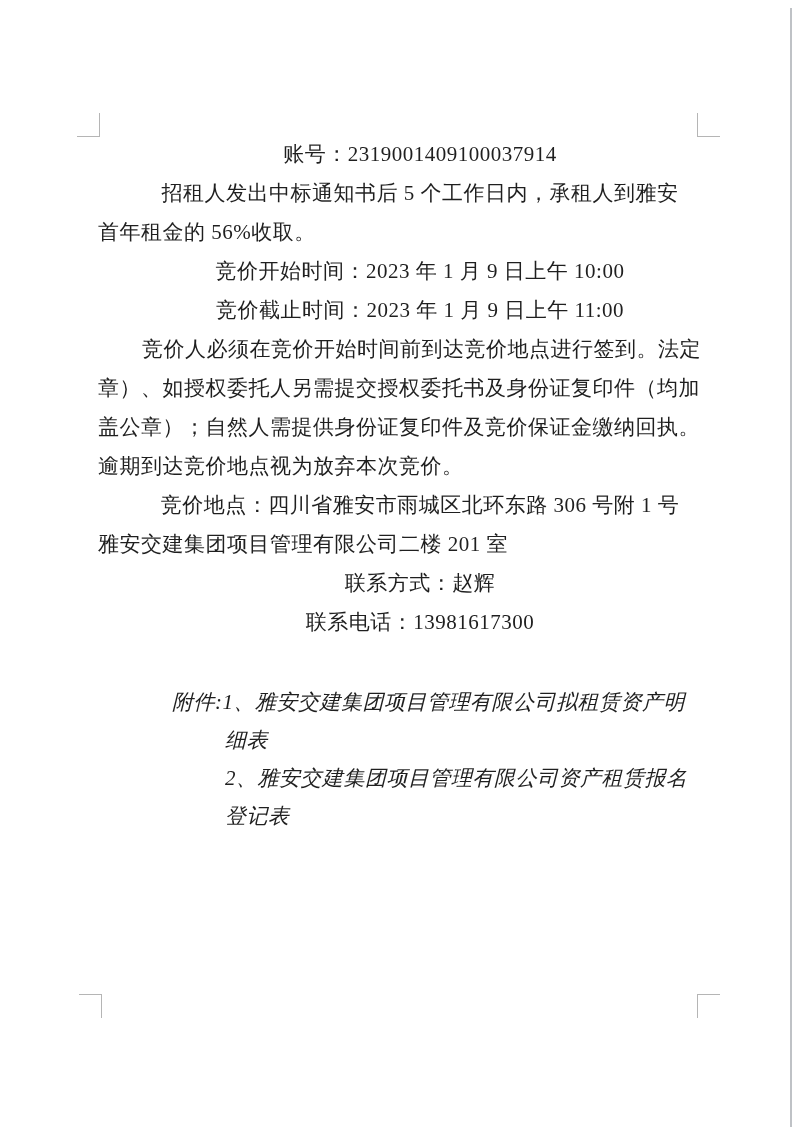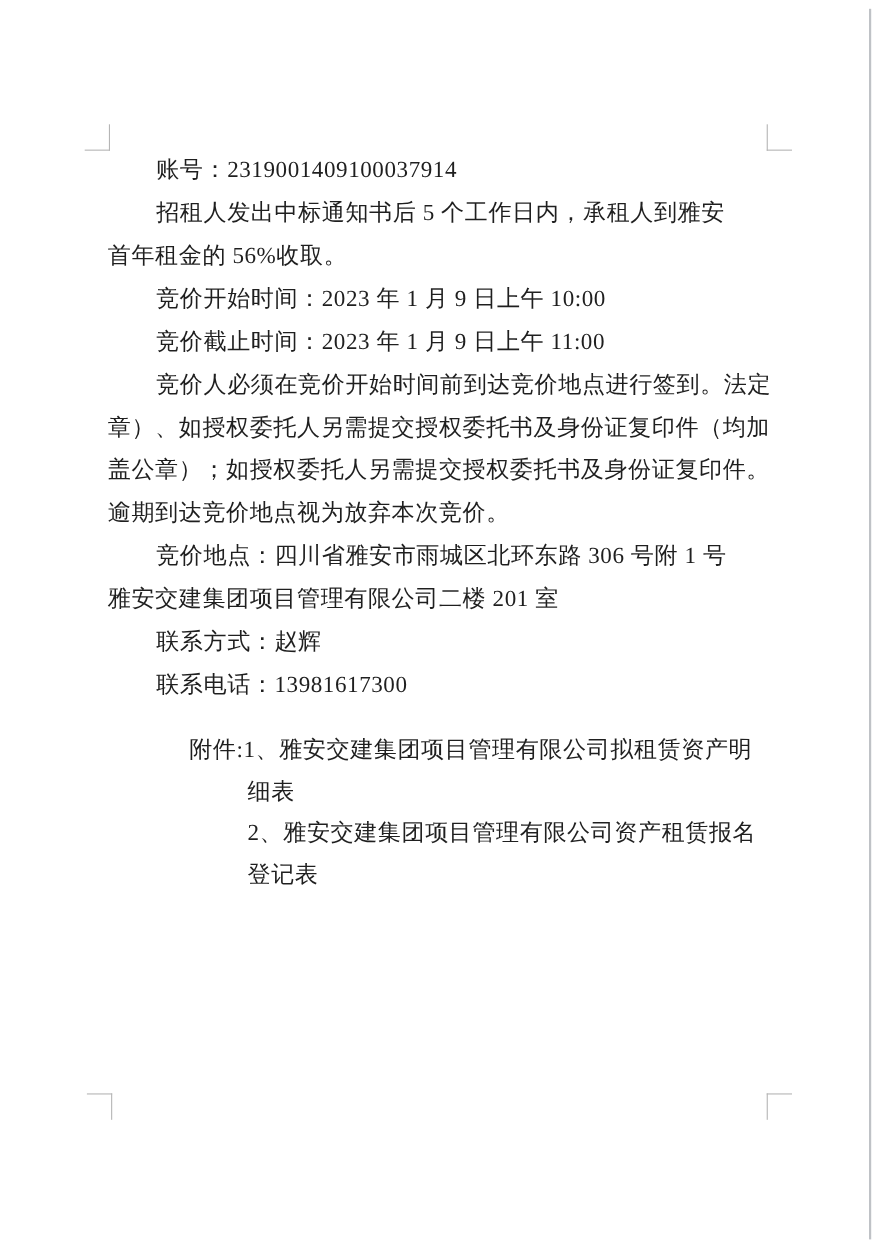--- a/index.html
+++ b/index.html
@@ -40,23 +40,23 @@
     left: 98px;
     top: 135px;
     width: 600px;
     font-size: 21px;
     line-height: 39px;
     color: #1f1f1f;
     letter-spacing: 0.5px;
     white-space: nowrap;
   }
   .line { height: 39px; }
-  .indent { padding-left: 44px; }
+  .indent { padding-left: 44px; text-align: center; }
   .heading { font-weight: 700; color: #17181c; }
-  .attach-block { margin-top: 20px; }
+  .attach-block { margin-top: 41px; font-style: italic; }
   .attach-block .line { height: 38px; line-height: 38px; }
   .attach-first { padding-left: 74px; }
   .attach-cont  { padding-left: 127px; }
 </style>
 </head>
 <body>
 
 <div class="page">
 
   <div class="crop crop-tl"></div>
@@ -66,21 +66,21 @@
   <div class="edge-line"></div>
 
   <div class="doc">
     <div class="line indent">账号：2319001409100037914</div>
     <div class="line indent">招租人发出中标通知书后 5 个工作日内，承租人到雅安</div>
     <div class="line">首年租金的 56%收取。</div>
     <div class="line indent">竞价开始时间：2023 年 1 月 9 日上午 10:00</div>
     <div class="line indent">竞价截止时间：2023 年 1 月 9 日上午 11:00</div>
     <div class="line indent">竞价人必须在竞价开始时间前到达竞价地点进行签到。法定</div>
     <div class="line">章）、如授权委托人另需提交授权委托书及身份证复印件（均加</div>
-    <div class="line">盖公章）；如授权委托人另需提交授权委托书及身份证复印件。</div>
+    <div class="line">盖公章）；自然人需提供身份证复印件及竞价保证金缴纳回执。</div>
     <div class="line">逾期到达竞价地点视为放弃本次竞价。</div>
     <div class="line indent">竞价地点：四川省雅安市雨城区北环东路 306 号附 1 号</div>
     <div class="line">雅安交建集团项目管理有限公司二楼 201 室</div>
     <div class="line indent">联系方式：赵辉</div>
     <div class="line indent">联系电话：13981617300</div>
 
     <div class="attach-block">
       <div class="line attach-first">附件:1、雅安交建集团项目管理有限公司拟租赁资产明</div>
       <div class="line attach-cont">细表</div>
       <div class="line attach-cont">2、雅安交建集团项目管理有限公司资产租赁报名</div>

